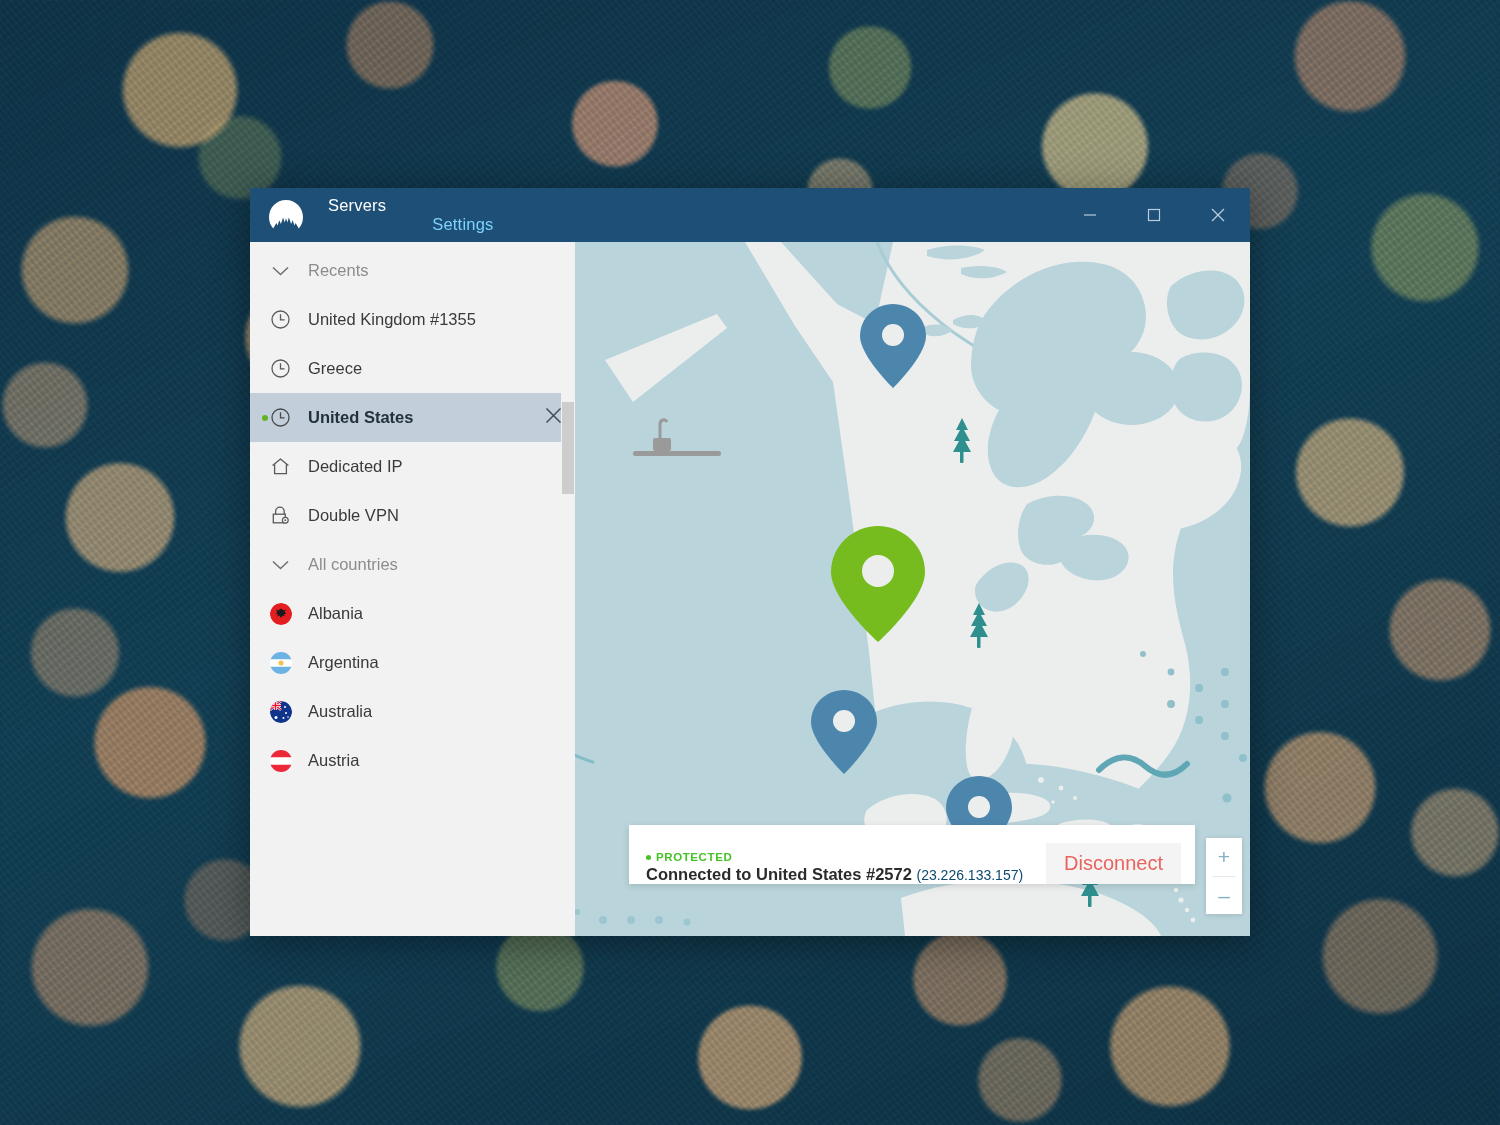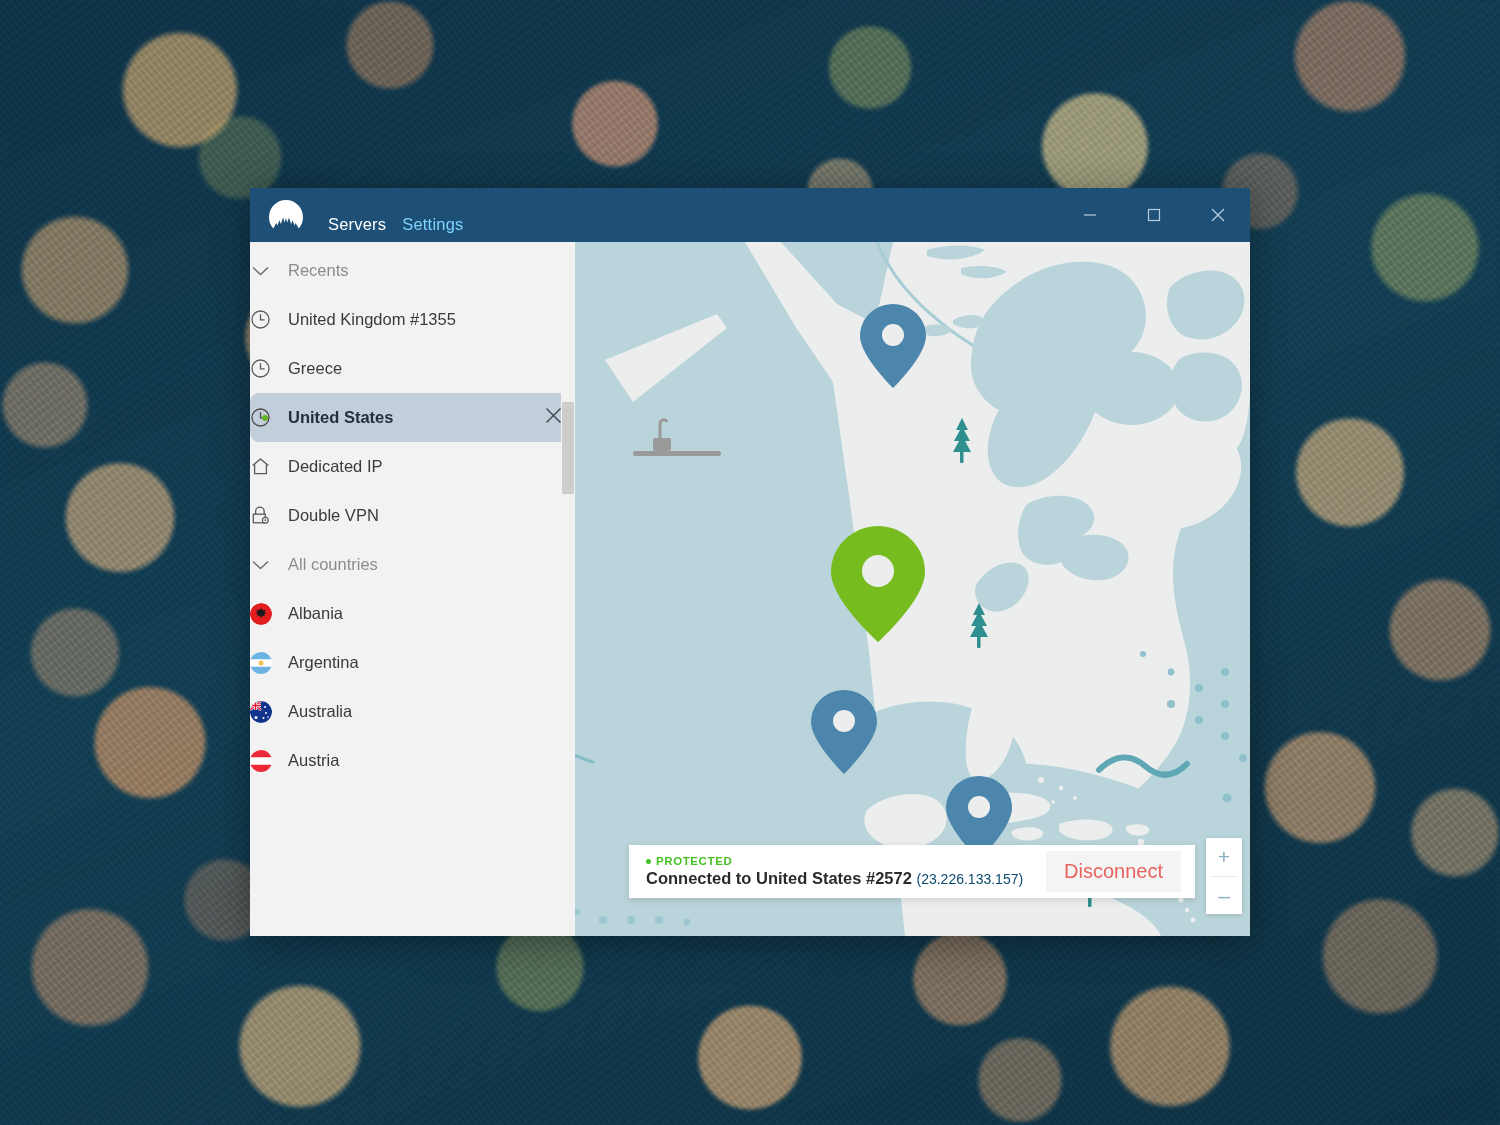--- a/index.html
+++ b/index.html
@@ -74,21 +74,21 @@
     background:#f2f2f2; box-shadow:0 6px 34px rgba(0,0,0,.38);
     display:flex; flex-direction:column; overflow:hidden;
   }
 
   
   .titlebar {
     height:54px; background:#1d4f77; display:flex; align-items:center;
     flex:0 0 54px; position:relative;
   }
   .logo { width:44px; height:34px; margin-left:14px; display:block; }
-  .nav { display:flex; align-items:flex-end; margin-left:20px; gap:16px; }
+  .nav { display:flex; align-items:flex-start; margin-left:20px; gap:46px; }
   .navitem {
     font-size:16.5px; color:#ffffff; letter-spacing:.2px; cursor:default;
   }
   .navitem.inactive { color:#7dd3fc;margin-top:19px; }
   .wincontrols { margin-left:auto; display:flex; height:100%; }
   .wc {
     width:64px; height:100%; display:flex; align-items:center; justify-content:center;
     cursor:default;
   }
   .wc svg { display:block; }
@@ -108,29 +108,29 @@
   }
   .searchbox input {
     flex:1; border:none; outline:none; font-size:16.5px; color:#333;
     font-family:"Liberation Sans", sans-serif; background:transparent;
   }
   .searchbox input::placeholder { color:#8b8b8b; }
   .searchbox .srch { flex:0 0 auto; margin-left:6px; }
 
   .list { flex:1; overflow:hidden; position:relative; padding-top:4px; }
   .row {
-    height:49px; display:flex; align-items:center; 
+    height:49px; display:flex; align-items:center; padding-left:20px;
     padding-right:12px; position:relative; cursor:default;
   }
   .row .ico {
     width:34px; flex:0 0 34px; display:flex; align-items:center; justify-content:flex-start;
   }
   .row .label { font-size:16.5px; color:#3a3a3a; margin-left:4px; }
   .row.group .label { color:#8c8c8c; }
-  .row.selected { background:#c2ced9;border-radius:9px; }
+  .row.selected { background:#c2ced9; }
   .row.selected .label { color:#22313d; font-weight:bold; }
   .row .dot {
     position:absolute; left:12px; top:50%; transform:translateY(-50%);
     width:6px; height:6px; border-radius:50%; background:#62b422;
   }
   .row .closex { margin-left:auto; }
 
   .flag { width:22px; height:22px; border-radius:50%; overflow:hidden; display:block; }
 
   
@@ -140,23 +140,23 @@
   .scrollthumb {
     position:absolute; left:1px; width:12px; background:#cdcdcd;
   }
 
   
   .map { flex:1; position:relative; background:#eceeee; overflow:hidden; }
   .map svg.mapsvg { position:absolute; left:0; top:0; }
 
   
   .statuscard {
-    position:absolute; left:54px; bottom:38px; width:566px; height:53px;
+    position:absolute; left:54px; bottom:52px; width:566px; height:59px;
     background:#ffffff; box-shadow:0 2px 7px rgba(0,0,0,.13);
-    display:flex; align-items:center; padding:0 14px 0 17px;
+    display:flex; align-items:flex-end; padding:0 14px 0 17px;
   }
   .statustext { display:flex; flex-direction:column; justify-content:center; gap:2px; }
   .protected {
     font-size:11.5px; font-weight:bold; color:#46c226; letter-spacing:.6px;
     display:flex; align-items:center; gap:5px;
   }
   .protected .pdot { width:5px; height:5px; border-radius:50%; background:#46c226; }
   .connline { font-size:16.5px; color:#2b2b2b; font-weight:bold; }
   .connline .ip { color:#0c4a6e; font-weight:normal; font-size:14px; }
   .disconnect {

